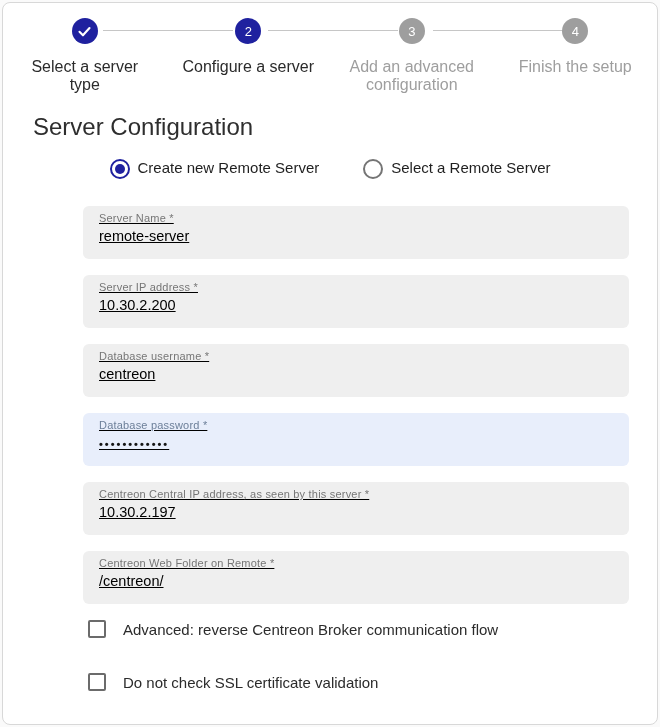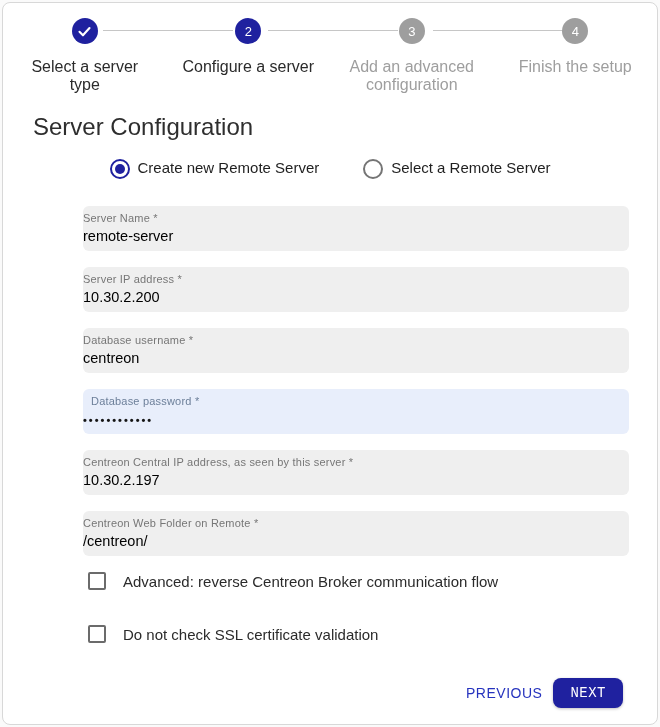--- a/index.html
+++ b/index.html
@@ -39,26 +39,26 @@
   .radio-option { display: flex; align-items: flex-start; gap: 8px; cursor: pointer; }
   .radio-icon { width: 20px; height: 20px; border-radius: 50%; border: 2px solid #757575;
     display: flex; align-items: center; justify-content: center; }
   .radio-icon.selected { border-color: #1f219f; }
   .radio-dot { width: 10px; height: 10px; border-radius: 50%; background: #1f219f; }
   .radio-label { font-size: 15px; color: #1f1f1f; }
 
   
   .fields { margin: 27px 0 0 80px; width: 546px; }
   .field {
-    height: 45px; background: #efefef; border-radius: 6px;
-    padding: 6px 16px 0 0; margin-bottom: 16px; cursor: text;
+    height: 53px; background: #efefef; border-radius: 6px;
+    padding: 6px 16px 0 16px; margin-bottom: 16px; cursor: text; text-decoration: underline;
   }
   .field.focused { background: #e8eefb; }
   .field-label { font-size: 11px; color: #767676; letter-spacing: .2px; }
-  .field.focused .field-label { color: #6c7f99; margin-left: 8px; }
+  .field.focused .field-label { color: #6c7f99; }
   .field-value { margin-top: 4px; font-size: 14.5px; color: #000000; }
   .field-value.password { font-size: 11px; letter-spacing: 2px; font-weight: bold; color: #141414; margin-top: 7px; }
 
   
   .checkboxes { margin: 13px 0 0 85px; }
   .checkbox-row { display: flex; align-items: center; margin-bottom: 35px; cursor: pointer; }
   .checkbox-box { width: 18px; height: 18px; border: 2px solid #6b6b6b; border-radius: 2px; background: #fff; }
   .checkbox-label { margin-left: 17px; font-size: 15px; color: #2b2b2b; }
 
   

